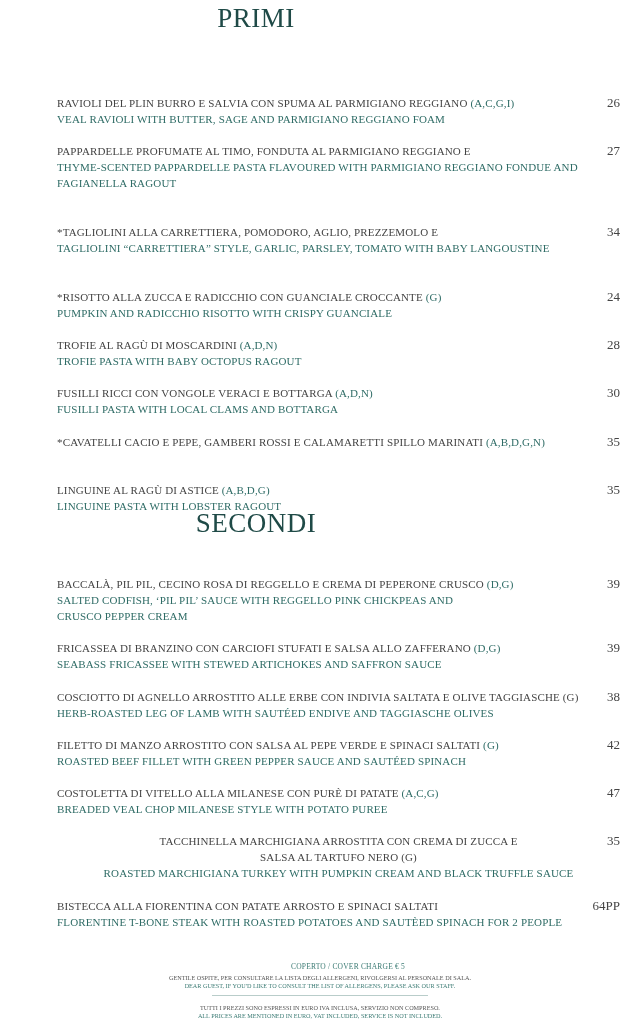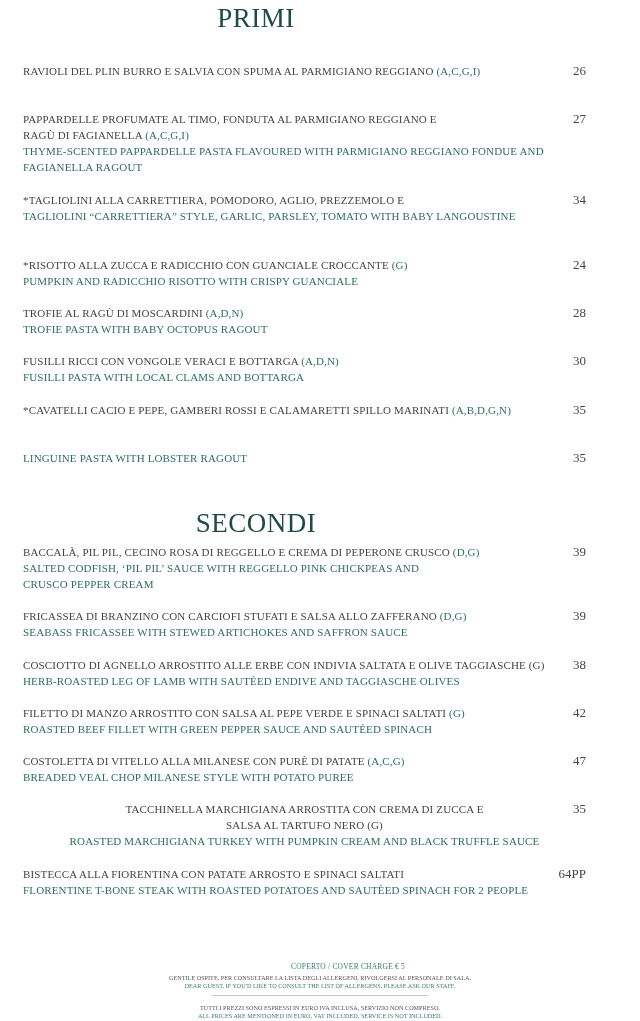--- a/index.html
+++ b/index.html
@@ -1,43 +1,43 @@
 <!DOCTYPE html>
 <html><head>
 <meta charset="utf-8">
 <style>
   html, body { margin: 0; padding: 0; background: #ffffff; }
   body { width: 640px; height: 1021px; position: relative; overflow: hidden;
          font-family: "Liberation Serif", "DejaVu Serif", serif; }
   .section-title { position: absolute; left: 0; width: 512px; text-align: center;
          color: #1f4a47; font-size: 27px; letter-spacing: 0.5px; }
-  .item { position: absolute; left: 23px; width: 563px; }
+  .item { position: absolute; left: 57px; width: 563px; margin-top: 32px; }
   .line { font-size: 11px; line-height: 16px; color: #444444; white-space: nowrap; letter-spacing: 0.15px; }
   .line.en { color: #2f6c66; }
   .alg { color: #2f6c66; }
   .alg.dark { color: #444444; }
   .price { position: absolute; right: 0; top: 0; font-size: 13px; line-height: 16px; color: #444444; }
   .footer { position: absolute; left: 0; width: 640px; text-align: center; }
   .f1 { font-size: 7.5px; color: #3c7b74; letter-spacing: 0.2px; }
   .f2 { font-size: 6.2px; line-height: 8px; color: #555; }
   .f2.en { color: #3c7b74; }
   .divider { position: absolute; left: 212px; width: 216px; height: 0; border-top: 1px solid #b9cdca; }
 </style>
 </head>
 <body>
 
 <div id="menu">
     <div class="section-title" style="top: 3px;">PRIMI</div>
     <div class="item" style="top: 63px;">
       <div class="line"><span>RAVIOLI DEL PLIN BURRO E SALVIA CON SPUMA AL PARMIGIANO REGGIANO</span> <span class="alg">(A,C,G,I)</span></div>
+      <div class="line en">VEAL RAVIOLI WITH BUTTER, SAGE AND PARMIGIANO REGGIANO FOAM</div>
       <div class="price">26</div>
     </div>
     <div class="item" style="top: 111px;">
       <div class="line"><span>PAPPARDELLE PROFUMATE AL TIMO, FONDUTA AL PARMIGIANO REGGIANO E</span></div>
-      <div class="line"><span>RAGÙ DI FAGIANELLA</span> <span class="alg">(A,C,G,I)</span></div>
       <div class="line en">THYME-SCENTED PAPPARDELLE PASTA FLAVOURED WITH PARMIGIANO REGGIANO FONDUE AND</div>
       <div class="line en">FAGIANELLA RAGOUT</div>
       <div class="price">27</div>
     </div>
     <div class="item" style="top: 192px;">
       <div class="line"><span>*TAGLIOLINI ALLA CARRETTIERA, POMODORO, AGLIO, PREZZEMOLO E</span></div>
       <div class="line en">TAGLIOLINI “CARRETTIERA” STYLE, GARLIC, PARSLEY, TOMATO WITH BABY LANGOUSTINE</div>
       <div class="price">34</div>
     </div>
     <div class="item" style="top: 257px;">
@@ -53,20 +53,21 @@
     <div class="item" style="top: 353px;">
       <div class="line"><span>FUSILLI RICCI CON VONGOLE VERACI E BOTTARGA</span> <span class="alg">(A,D,N)</span></div>
       <div class="line en">FUSILLI PASTA WITH LOCAL CLAMS AND BOTTARGA</div>
       <div class="price">30</div>
     </div>
     <div class="item" style="top: 402px;">
       <div class="line"><span>*CAVATELLI CACIO E PEPE, GAMBERI ROSSI E CALAMARETTI SPILLO MARINATI</span> <span class="alg">(A,B,D,G,N)</span></div>
       <div class="price">35</div>
     </div>
     <div class="item" style="top: 450px;">
+      <div class="line"><span>LINGUINE AL RAGÙ DI ASTICE</span> <span class="alg">(A,B,D,G)</span></div>
       <div class="line en">LINGUINE PASTA WITH LOBSTER RAGOUT</div>
       <div class="price">35</div>
     </div>
     <div class="section-title" style="top: 508px;">SECONDI</div>
     <div class="item" style="top: 544px;">
       <div class="line"><span>BACCALÀ, PIL PIL, CECINO ROSA DI REGGELLO E CREMA DI PEPERONE CRUSCO</span> <span class="alg">(D,G)</span></div>
       <div class="line en">SALTED CODFISH, ‘PIL PIL’ SAUCE WITH REGGELLO PINK CHICKPEAS AND</div>
       <div class="line en">CRUSCO PEPPER CREAM</div>
       <div class="price">39</div>
     </div>

